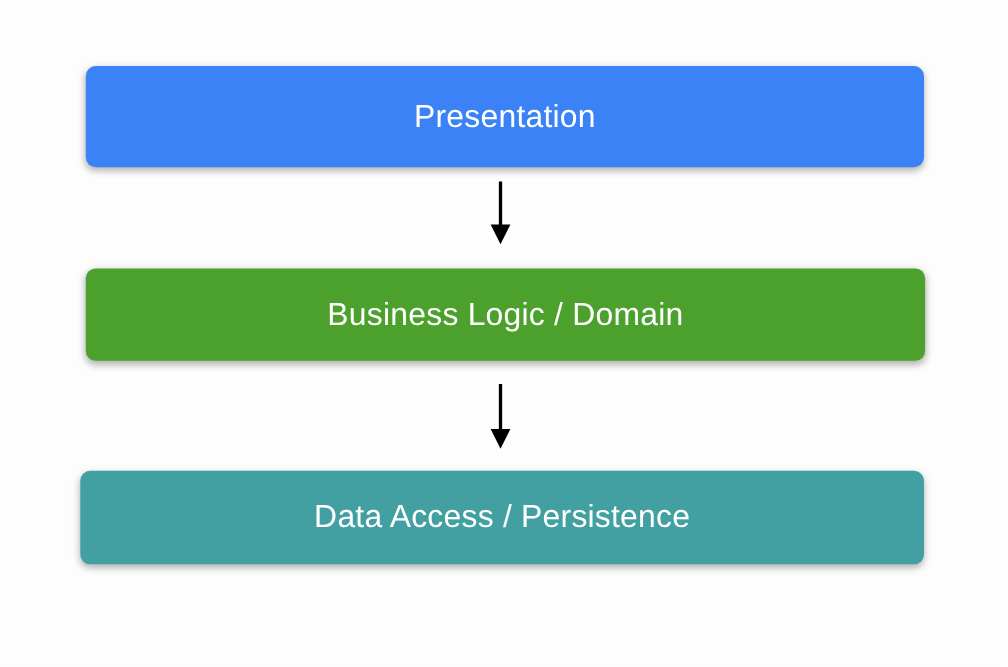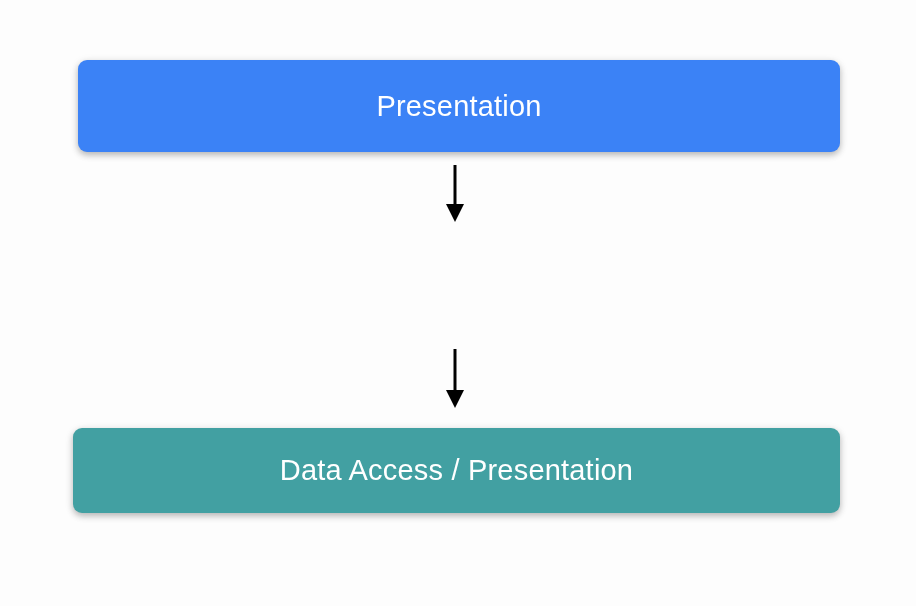--- a/index.html
+++ b/index.html
@@ -67,25 +67,28 @@
     <span class="layer-label" style="color: rgb(255, 255, 255);">Presentation</span>
   </div>
 
   <div class="arrow-wrap" id="arrow-1">
     <svg width="36" height="60" viewBox="0 0 36 60" xmlns="http://www.w3.org/2000/svg">
       <line x1="18" y1="1" x2="18" y2="44" stroke="#000000" stroke-width="3"></line>
       <polygon points="18,58 9,40 27,40" fill="#000000"></polygon>
     </svg>
   </div>
 
+  <div class="layer-box" id="box-business" style="background-color: rgb(76, 160, 44);">
+    <span class="layer-label" style="color: rgb(255, 255, 255);">Business Logic / Domain</span>
+  </div>
 
   <div class="arrow-wrap" id="arrow-2">
     <svg width="36" height="62" viewBox="0 0 36 62" xmlns="http://www.w3.org/2000/svg">
       <line x1="18" y1="1" x2="18" y2="45" stroke="#000000" stroke-width="3"></line>
       <polygon points="18,60 9,42 27,42" fill="#000000"></polygon>
     </svg>
   </div>
 
   <div class="layer-box" id="box-data" style="background-color: rgb(66, 160, 162);">
-    <span class="layer-label" style="color: rgb(255, 255, 255);">Data Access / Presentation</span>
+    <span class="layer-label" style="color: rgb(255, 255, 255);">Data Access / Persistence</span>
   </div>
 
 </div>
 
 </body></html>

